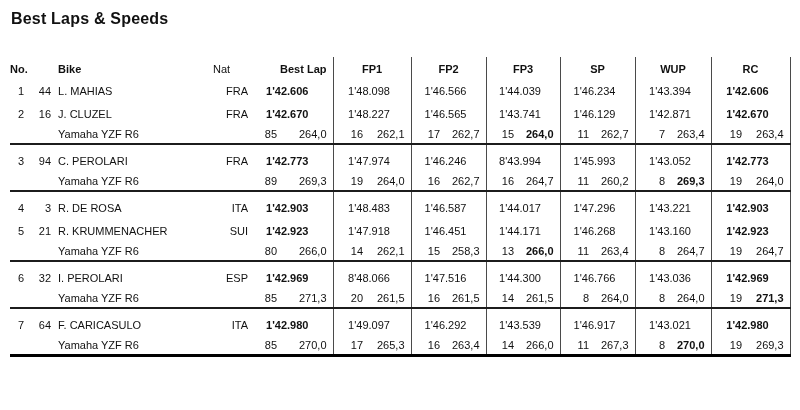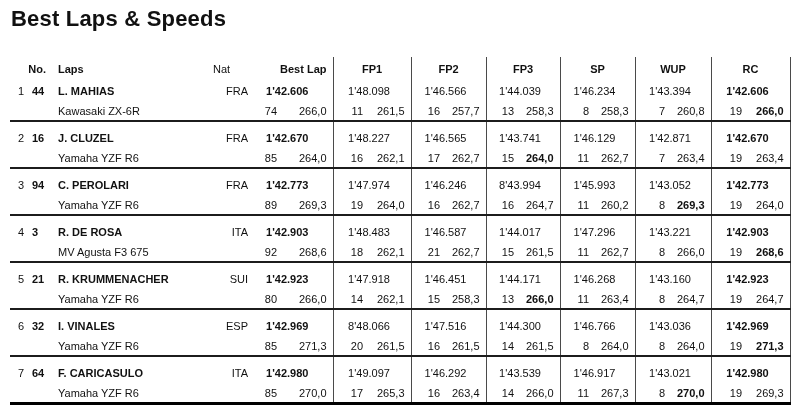--- a/index.html
+++ b/index.html
@@ -7,21 +7,21 @@
     padding: 0;
     background: var(--background, #ffffff);
     width: 800px;
     height: 410px;
     overflow: hidden;
     font-family: "Liberation Sans", sans-serif;
     color: var(--text, #111111);
   }
   .title {
     font-weight: bold;
-    font-size: 22px;
+    font-size: 16px;
     line-height: 22px;
     margin: 8px 0 0 11px;
     letter-spacing: 0.2px;
   }
   table.results {
     border-collapse: collapse;
     table-layout: fixed;
     width: 780px;
     margin: 27px 0 0 10px;
     font-size: 11px;
@@ -33,36 +33,36 @@
     overflow: hidden;
     vertical-align: bottom;
   }
   
   .vline { border-right: 1px solid var(--column-rule, #4a4a4a); }
 
   
   thead th { height: 18px; }
   thead tr.hsub th { height: 18px; padding-bottom: 2px; border-bottom: 3px solid var(--heavy-rule, #000); }
   .hg { font-weight: bold; }
-  th.h-no   { text-align: right; padding-right: 8px; }
+  th.h-no   { text-align: left; padding-right: 8px; }
   th.h-rider{ text-align: left;  padding-left: 4px; }
   th.h-nat  { text-align: left;  padding-left: 9px; font-weight: normal; }
   th.h-bl   { text-align: right; padding-right: 6px; }
   th.h-sess { text-align: center; }
   th.h-bike { text-align: left;  padding-left: 4px; }
   th.h-ll   { text-align: right; padding-right: 2px; }
   th.h-spd  { text-align: right; padding-right: 6px; }
 
   
   tbody tr.l1 td { height: 22px; padding-bottom: 1px; }
   tbody tr.l2 td { height: 19px; padding-bottom: 3px; border-bottom: 2px solid var(--row-rule, #1c1c1c); }
   tbody tr.l2.last td { border-bottom: 3px solid var(--heavy-rule, #000); }
   td.pos  { text-align: center; }
-  td.no   { text-align: left; padding-right: 3px; font-weight: bold; }
-  td.name { text-align: left;  padding-left: 4px; font-weight: bold; }
+  td.no   { text-align: right; padding-right: 3px; font-weight: normal; }
+  td.name { text-align: left;  padding-left: 4px; font-weight: normal; }
   td.nat  { text-align: right;  padding-left: 9px; }
   td.bike { text-align: left;  padding-left: 4px; }
   td.time { text-align: center; padding-right: 6px; }
   td.ll   { text-align: right; padding-right: 2px; }
   td.spd  { text-align: right; padding-right: 6px; }
   .bold   { font-weight: bold; }
 </style>
 </head>
 <body>
 
@@ -85,21 +85,21 @@
     <col style="width:31px">
       <col style="width:44px">
     <col style="width:32px">
       <col style="width:44px">
     <col style="width:33px">
       <col style="width:46px">
   </colgroup>
   <thead>
     <tr>
       <th class="hg h-no" colspan="2">No.</th>
-      <th class="hg h-rider">Laps</th>
+      <th class="hg h-rider">Bike</th>
       <th class="h-nat">Nat</th>
       <th class="hg h-bl vline" colspan="2">Best Lap</th>
       <th class="hg h-sess vline" colspan="2">FP1</th>
       <th class="hg h-sess vline" colspan="2">FP2</th>
       <th class="hg h-sess vline" colspan="2">FP3</th>
       <th class="hg h-sess vline" colspan="2">SP</th>
       <th class="hg h-sess vline" colspan="2">WUP</th>
       <th class="hg h-sess vline" colspan="2">RC</th>
     </tr>
   </thead>
@@ -110,40 +110,20 @@
     <td class="name">L. MAHIAS</td>
     <td class="nat">FRA</td>
     <td class="time vline bold" colspan="2">1'42.606</td>
     <td class="time vline" colspan="2">1'48.098</td>
     <td class="time vline" colspan="2">1'46.566</td>
     <td class="time vline" colspan="2">1'44.039</td>
     <td class="time vline" colspan="2">1'46.234</td>
     <td class="time vline" colspan="2">1'43.394</td>
     <td class="time vline bold" colspan="2">1'42.606</td>
   </tr>
-  <tr class="l2">
-    <td></td>
-    <td></td>
-    <td class="bike">Kawasaki ZX-6R</td>
-    <td></td>
-    <td class="ll">74</td>
-    <td class="spd vline">266,0</td>
-    <td class="ll">11</td>
-    <td class="spd vline">261,5</td>
-    <td class="ll">16</td>
-    <td class="spd vline">257,7</td>
-    <td class="ll">13</td>
-    <td class="spd vline">258,3</td>
-    <td class="ll">8</td>
-    <td class="spd vline">258,3</td>
-    <td class="ll">7</td>
-    <td class="spd vline">260,8</td>
-    <td class="ll">19</td>
-    <td class="spd vline bold">266,0</td>
-  </tr>
 
   <tr class="l1">
     <td class="pos">2</td>
     <td class="no">16</td>
     <td class="name">J. CLUZEL</td>
     <td class="nat">FRA</td>
     <td class="time vline bold" colspan="2">1'42.670</td>
     <td class="time vline" colspan="2">1'48.227</td>
     <td class="time vline" colspan="2">1'46.565</td>
     <td class="time vline" colspan="2">1'43.741</td>
@@ -212,40 +192,20 @@
     <td class="name">R. DE ROSA</td>
     <td class="nat">ITA</td>
     <td class="time vline bold" colspan="2">1'42.903</td>
     <td class="time vline" colspan="2">1'48.483</td>
     <td class="time vline" colspan="2">1'46.587</td>
     <td class="time vline" colspan="2">1'44.017</td>
     <td class="time vline" colspan="2">1'47.296</td>
     <td class="time vline" colspan="2">1'43.221</td>
     <td class="time vline bold" colspan="2">1'42.903</td>
   </tr>
-  <tr class="l2">
-    <td></td>
-    <td></td>
-    <td class="bike">MV Agusta F3 675</td>
-    <td></td>
-    <td class="ll">92</td>
-    <td class="spd vline">268,6</td>
-    <td class="ll">18</td>
-    <td class="spd vline">262,1</td>
-    <td class="ll">21</td>
-    <td class="spd vline">262,7</td>
-    <td class="ll">15</td>
-    <td class="spd vline">261,5</td>
-    <td class="ll">11</td>
-    <td class="spd vline">262,7</td>
-    <td class="ll">8</td>
-    <td class="spd vline">266,0</td>
-    <td class="ll">19</td>
-    <td class="spd vline bold">268,6</td>
-  </tr>
 
   <tr class="l1">
     <td class="pos">5</td>
     <td class="no">21</td>
     <td class="name">R. KRUMMENACHER</td>
     <td class="nat">SUI</td>
     <td class="time vline bold" colspan="2">1'42.923</td>
     <td class="time vline" colspan="2">1'47.918</td>
     <td class="time vline" colspan="2">1'46.451</td>
     <td class="time vline" colspan="2">1'44.171</td>
@@ -270,21 +230,21 @@
     <td class="spd vline">263,4</td>
     <td class="ll">8</td>
     <td class="spd vline">264,7</td>
     <td class="ll">19</td>
     <td class="spd vline">264,7</td>
   </tr>
 
   <tr class="l1">
     <td class="pos">6</td>
     <td class="no">32</td>
-    <td class="name">I. VINALES</td>
+    <td class="name">I. PEROLARI</td>
     <td class="nat">ESP</td>
     <td class="time vline bold" colspan="2">1'42.969</td>
     <td class="time vline" colspan="2">8'48.066</td>
     <td class="time vline" colspan="2">1'47.516</td>
     <td class="time vline" colspan="2">1'44.300</td>
     <td class="time vline" colspan="2">1'46.766</td>
     <td class="time vline" colspan="2">1'43.036</td>
     <td class="time vline bold" colspan="2">1'42.969</td>
   </tr>
   <tr class="l2">

